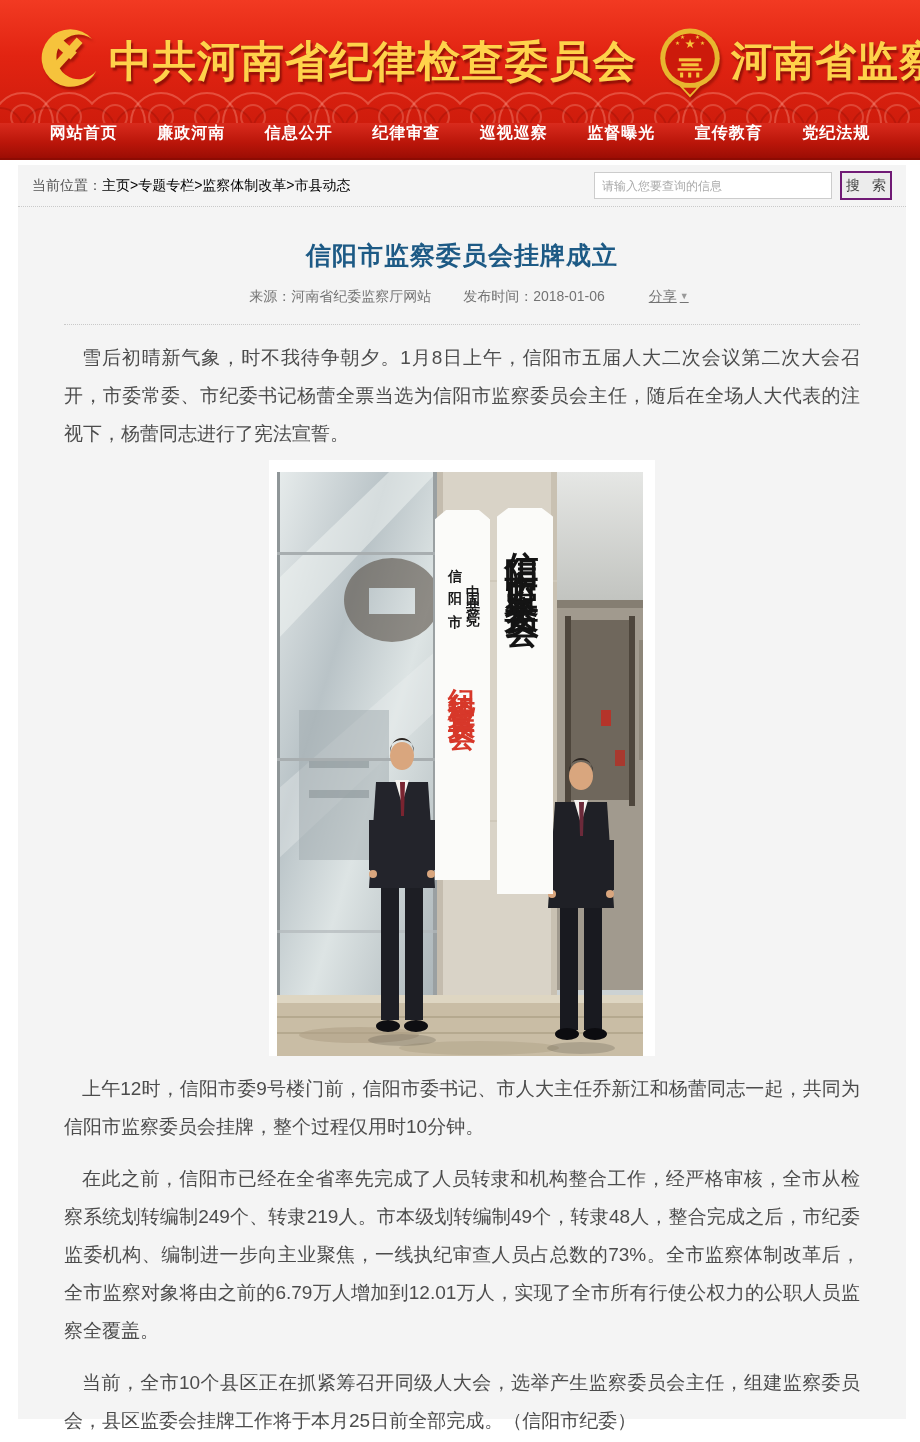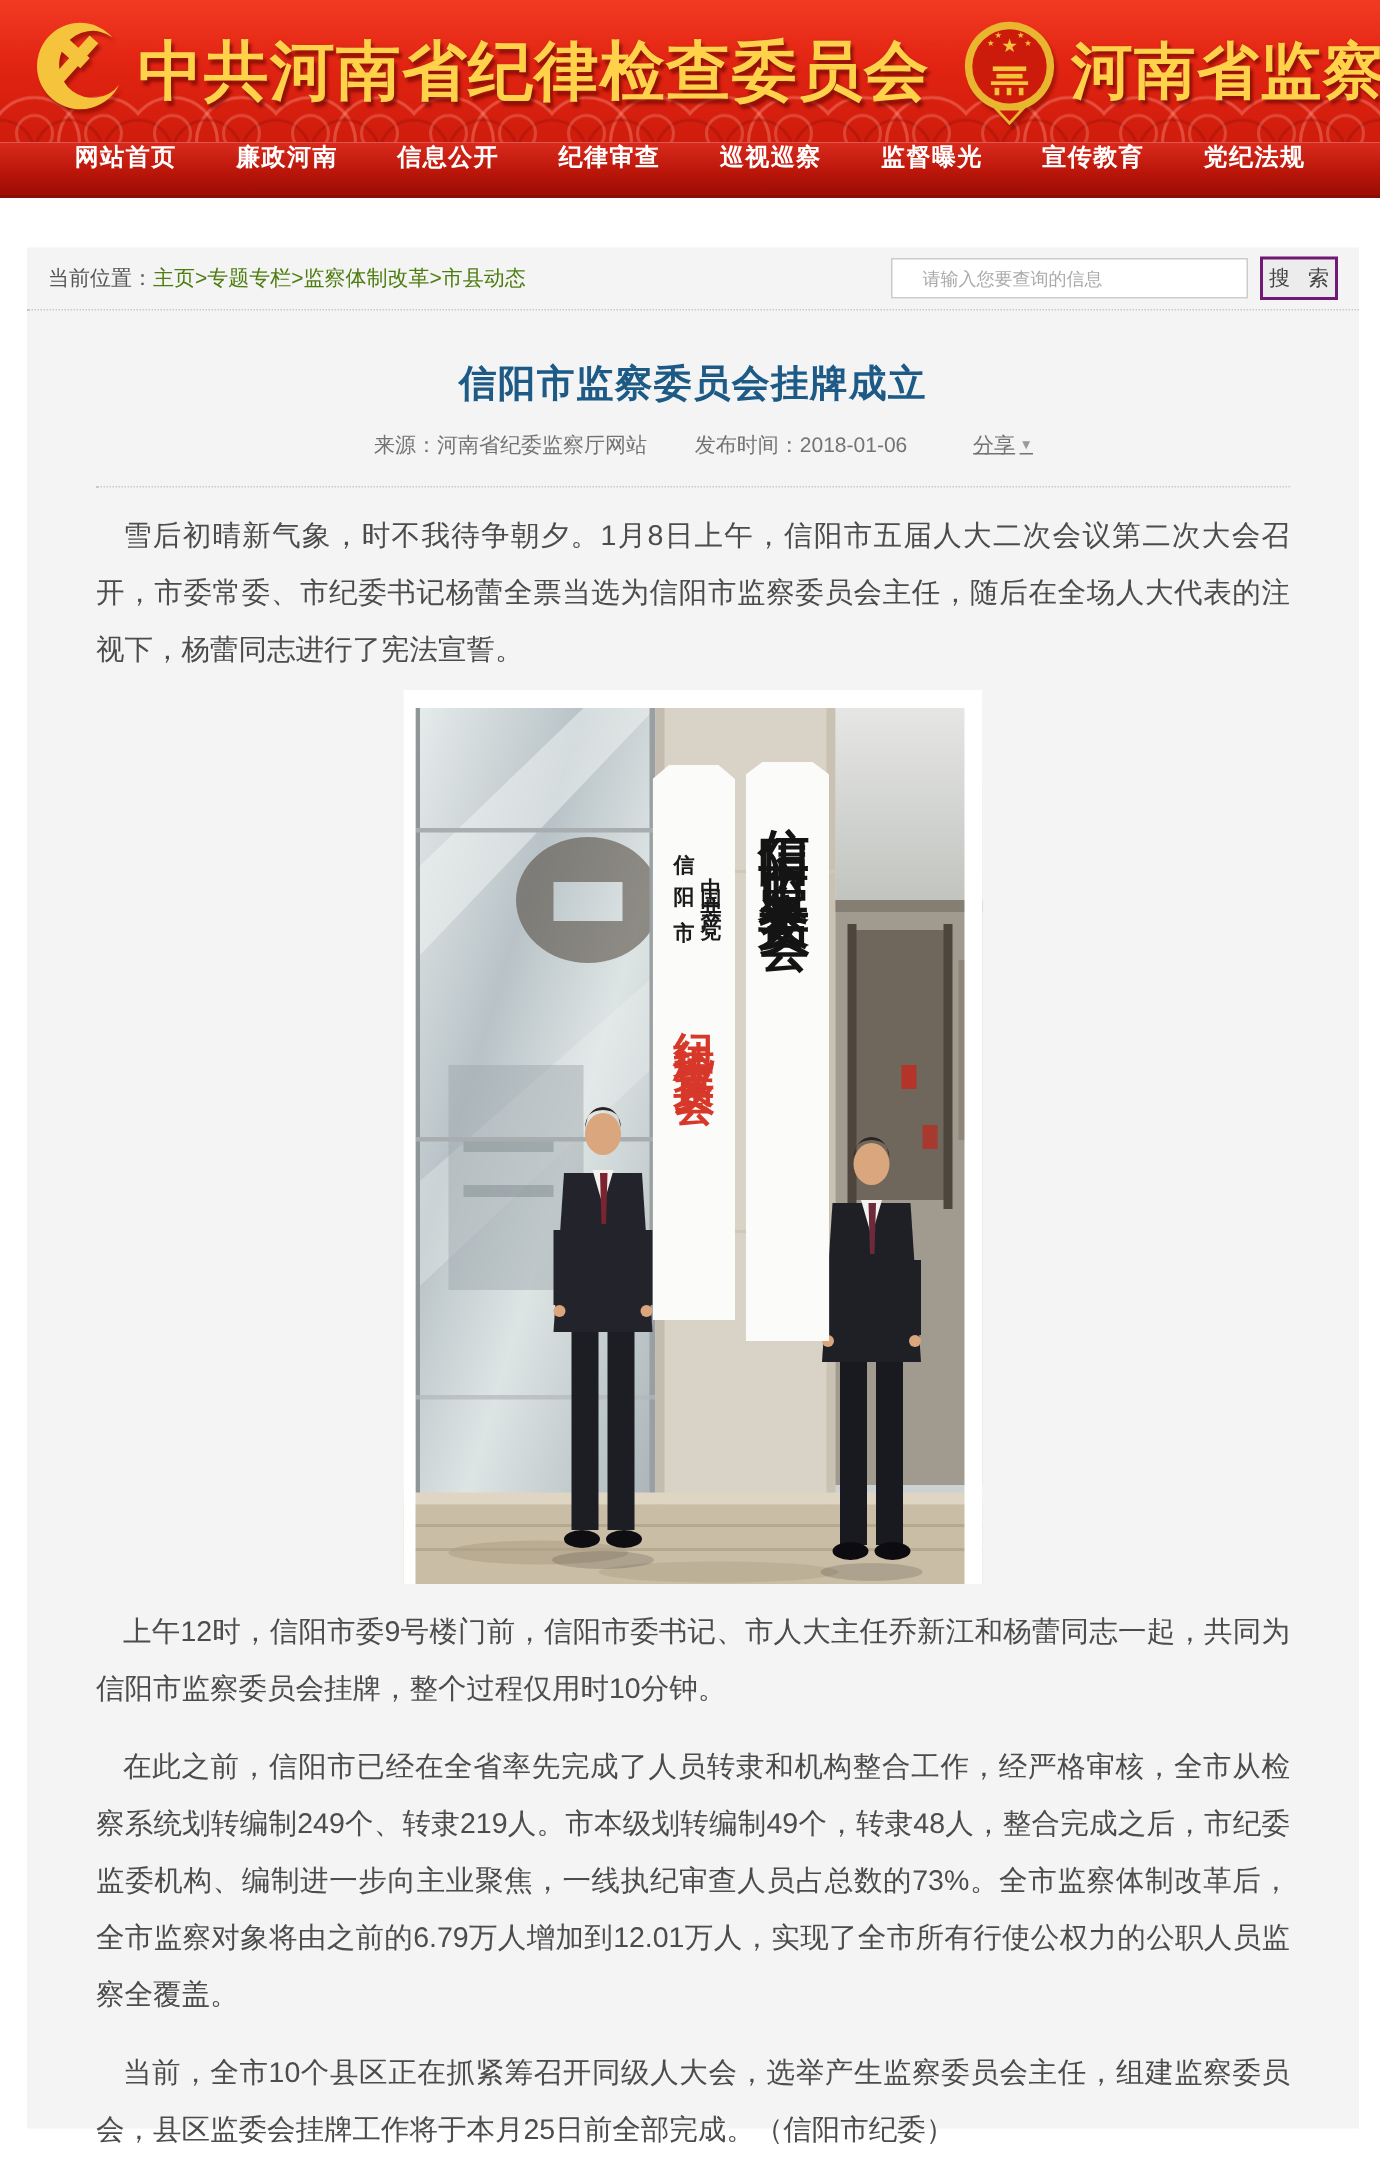--- a/index.html
+++ b/index.html
@@ -5,23 +5,23 @@
   * { margin:0; padding:0; box-sizing:border-box; }
   html,body { background:#ffffff; }
   body {
     width:920px; height:1442px; margin:0 auto; position:relative;
     font-family:"Liberation Sans","DejaVu Sans",sans-serif;
     overflow:hidden;
   }
 
   
   .banner {
-    position:relative; height:95px; overflow:hidden;
+    position:relative; height:123px; overflow:hidden;
     background:linear-gradient(180deg,#f23a22 0%, #e22412 45%, #cf1c0c 100%);
-    display:flex; align-items:center; padding-left:16px;
+    display:flex; align-items:center; padding-left:33px;
   }
   .banner-pattern { position:absolute; left:0; bottom:0; width:920px; height:66px; pointer-events:none; }
   .party-emblem-svg { width:72px; height:92px; flex:0 0 auto;
     filter:drop-shadow(2px 3px 1px rgba(120,10,0,.55)); position:relative; z-index:2; }
   .banner-title {
     font-weight:bold; color:#ffd24a; z-index:2; white-space:nowrap;
     text-shadow:2px 3px 2px rgba(110,8,0,.65), 0 0 1px #a33;
     letter-spacing:1px;
   }
   .t1 { font-size:43px; margin-left:4px; }
@@ -43,25 +43,25 @@
   
   .content {
     position:absolute; left:18px; top:165px; width:888px; height:1254px;
     background:#f4f4f4;
   }
   .breadcrumb-row {
     height:42px; display:flex; align-items:center; padding:0 14px;
     border-bottom:1px dotted #c9c9c9;
   }
   .breadcrumb { font-size:14px; color:#555; }
-  .breadcrumb .path { color:#4d7c0f; cursor:pointer; }
+  .breadcrumb .path { color:#000000; cursor:pointer; }
   .search-box { margin-left:auto; display:flex; align-items:center; }
   .search-input {
     width:238px; height:27px; border:1px solid #cccccc; background:#ffffff;
-    font-size:12px; color:#a16207; padding:0 20px; outline:none;
+    font-size:12px; color:#a16207; padding:0 7px; outline:none;
   }
   .search-input::placeholder { color:#aaa; }
   .search-btn {
     height:29px; width:52px; margin-left:8px; background:#ececec;
     border:2px solid #701a75; font-size:14px; color:#444; letter-spacing:4px;
     padding-left:4px; cursor:pointer;
   }
 
   
   .article { padding:0 46px; }

